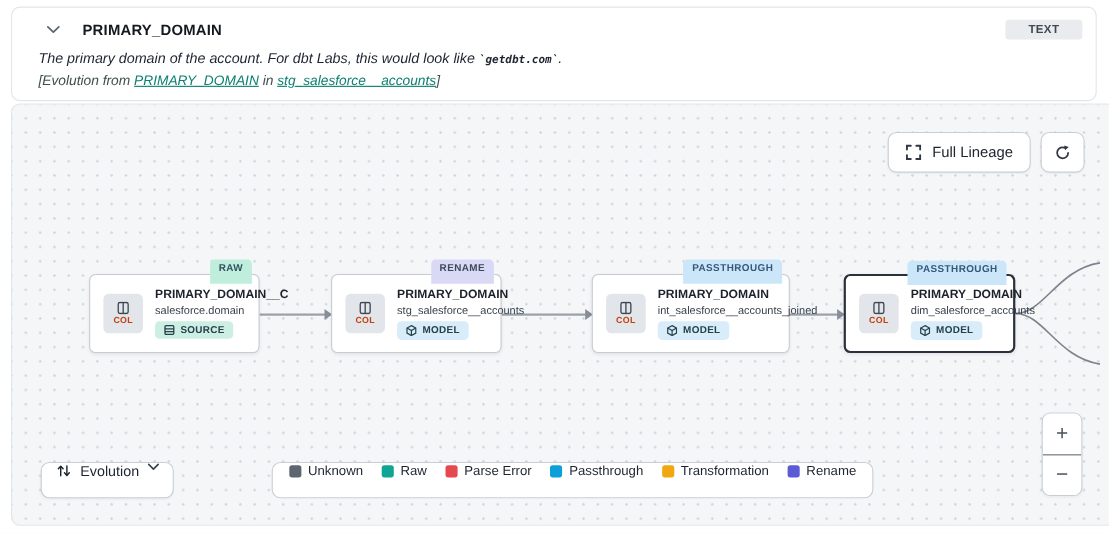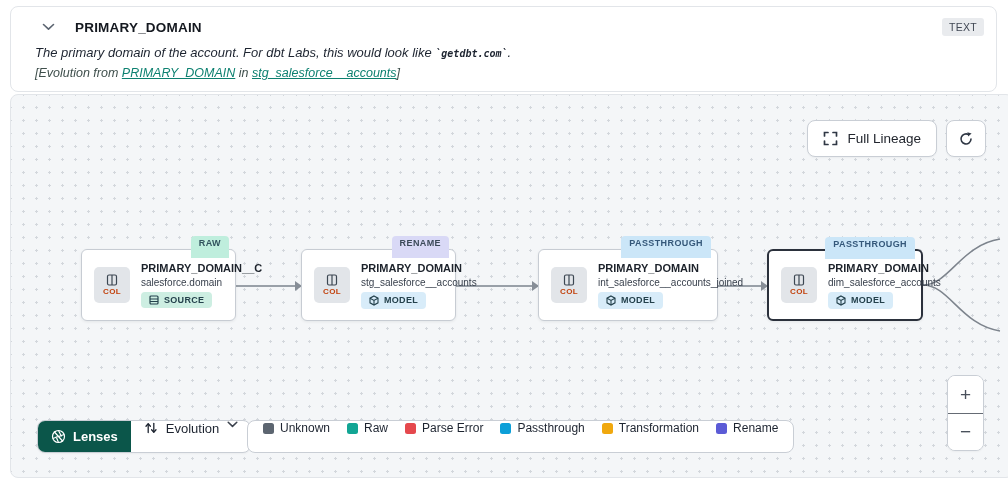--- a/index.html
+++ b/index.html
@@ -8,21 +8,21 @@
 
   
   .header-card {
     position:absolute; left:10px; top:6px; width:987px; height:86px;
     background:#ffffff; border:1px solid #e2e5e9; border-radius:8px;
     padding:9px 12px 6px 24px;
   }
   .header-row { display:flex; align-items:center; height:22px; }
   .collapse-btn { width:26px; height:20px; display:flex; align-items:center; justify-content:center; cursor:pointer; color:#5b6470; }
   .header-title { margin-left:14px; font-size:13.5px; font-weight:700; color:#14181f; letter-spacing:.2px; }
-  .type-badge { margin-left:auto; background:#e9ebee; color:#404854; font-size:10.5px; font-weight:400; padding:3px 7px; border-radius:3px; letter-spacing:.3px; }
+  .type-badge { margin-left:auto; background:#e9ebee; color:#404854; font-size:10.5px; font-weight:700; padding:3px 21px; border-radius:3px; letter-spacing:.3px; }
   .desc-line { margin-top:7px; font-size:13px; font-style:italic; color:#1d2430; }
   .desc-code { font-family:"DejaVu Sans Mono", monospace; font-weight:700; font-size:10px; font-style:italic; }
   .inherit-line { margin-top:6px; font-size:12.5px; font-style:italic; color:#3f4f4c; }
   .inherit-link { color:#0d8070; text-decoration:underline; cursor:pointer; font-weight:500; }
 
   
   .canvas {
     position:absolute; left:10px; top:94px; width:1004px; height:384px;
     background:#f4f6f8; border:1px solid #e2e5e9; border-radius:8px;
     background-image:radial-gradient(circle, #d3d7dc 1px, transparent 1.3px);
@@ -287,29 +287,20 @@
                   <path d="M1 3.2 L5 5.4 L9 3.2 M5 5.4 V10"></path>
                 </svg>
             </span>
             <span>MODEL</span>
           </span>
         </div>
       </div>
     </div>
 
     <div class="lens-group">
-      <div class="lenses-btn">
-        <span>
-          <svg width="15" height="15" viewBox="0 0 15 15" fill="none" stroke="#ffffff" stroke-width="1.2">
-            <circle cx="7.5" cy="7.5" r="6"></circle>
-            <path d="M7.5 1.5 L10.5 7.5 M13.2 5.5 L7.5 7.5 M12 12.5 L7.5 7.5 M7.5 13.5 L5 7.5 M1.8 9.5 L7.5 7.5 M3 2.5 L7.5 7.5"></path>
-          </svg>
-        </span>
-        <span>Lenses</span>
-      </div>
       <div class="lens-select">
         <span>
           <svg width="14" height="14" viewBox="0 0 14 14" fill="none" stroke="#1d2430" stroke-width="1.3" stroke-linecap="round" stroke-linejoin="round">
             <path d="M4.2 11.5 V3.2"></path>
               <polyline points="2,5.2 4.2,2.8 6.4,5.2"></polyline>
             <path d="M9.8 2.5 V10.8"></path>
               <polyline points="7.6,8.8 9.8,11.2 12,8.8"></polyline>
           </svg>
         </span>
         <span>Evolution</span>

